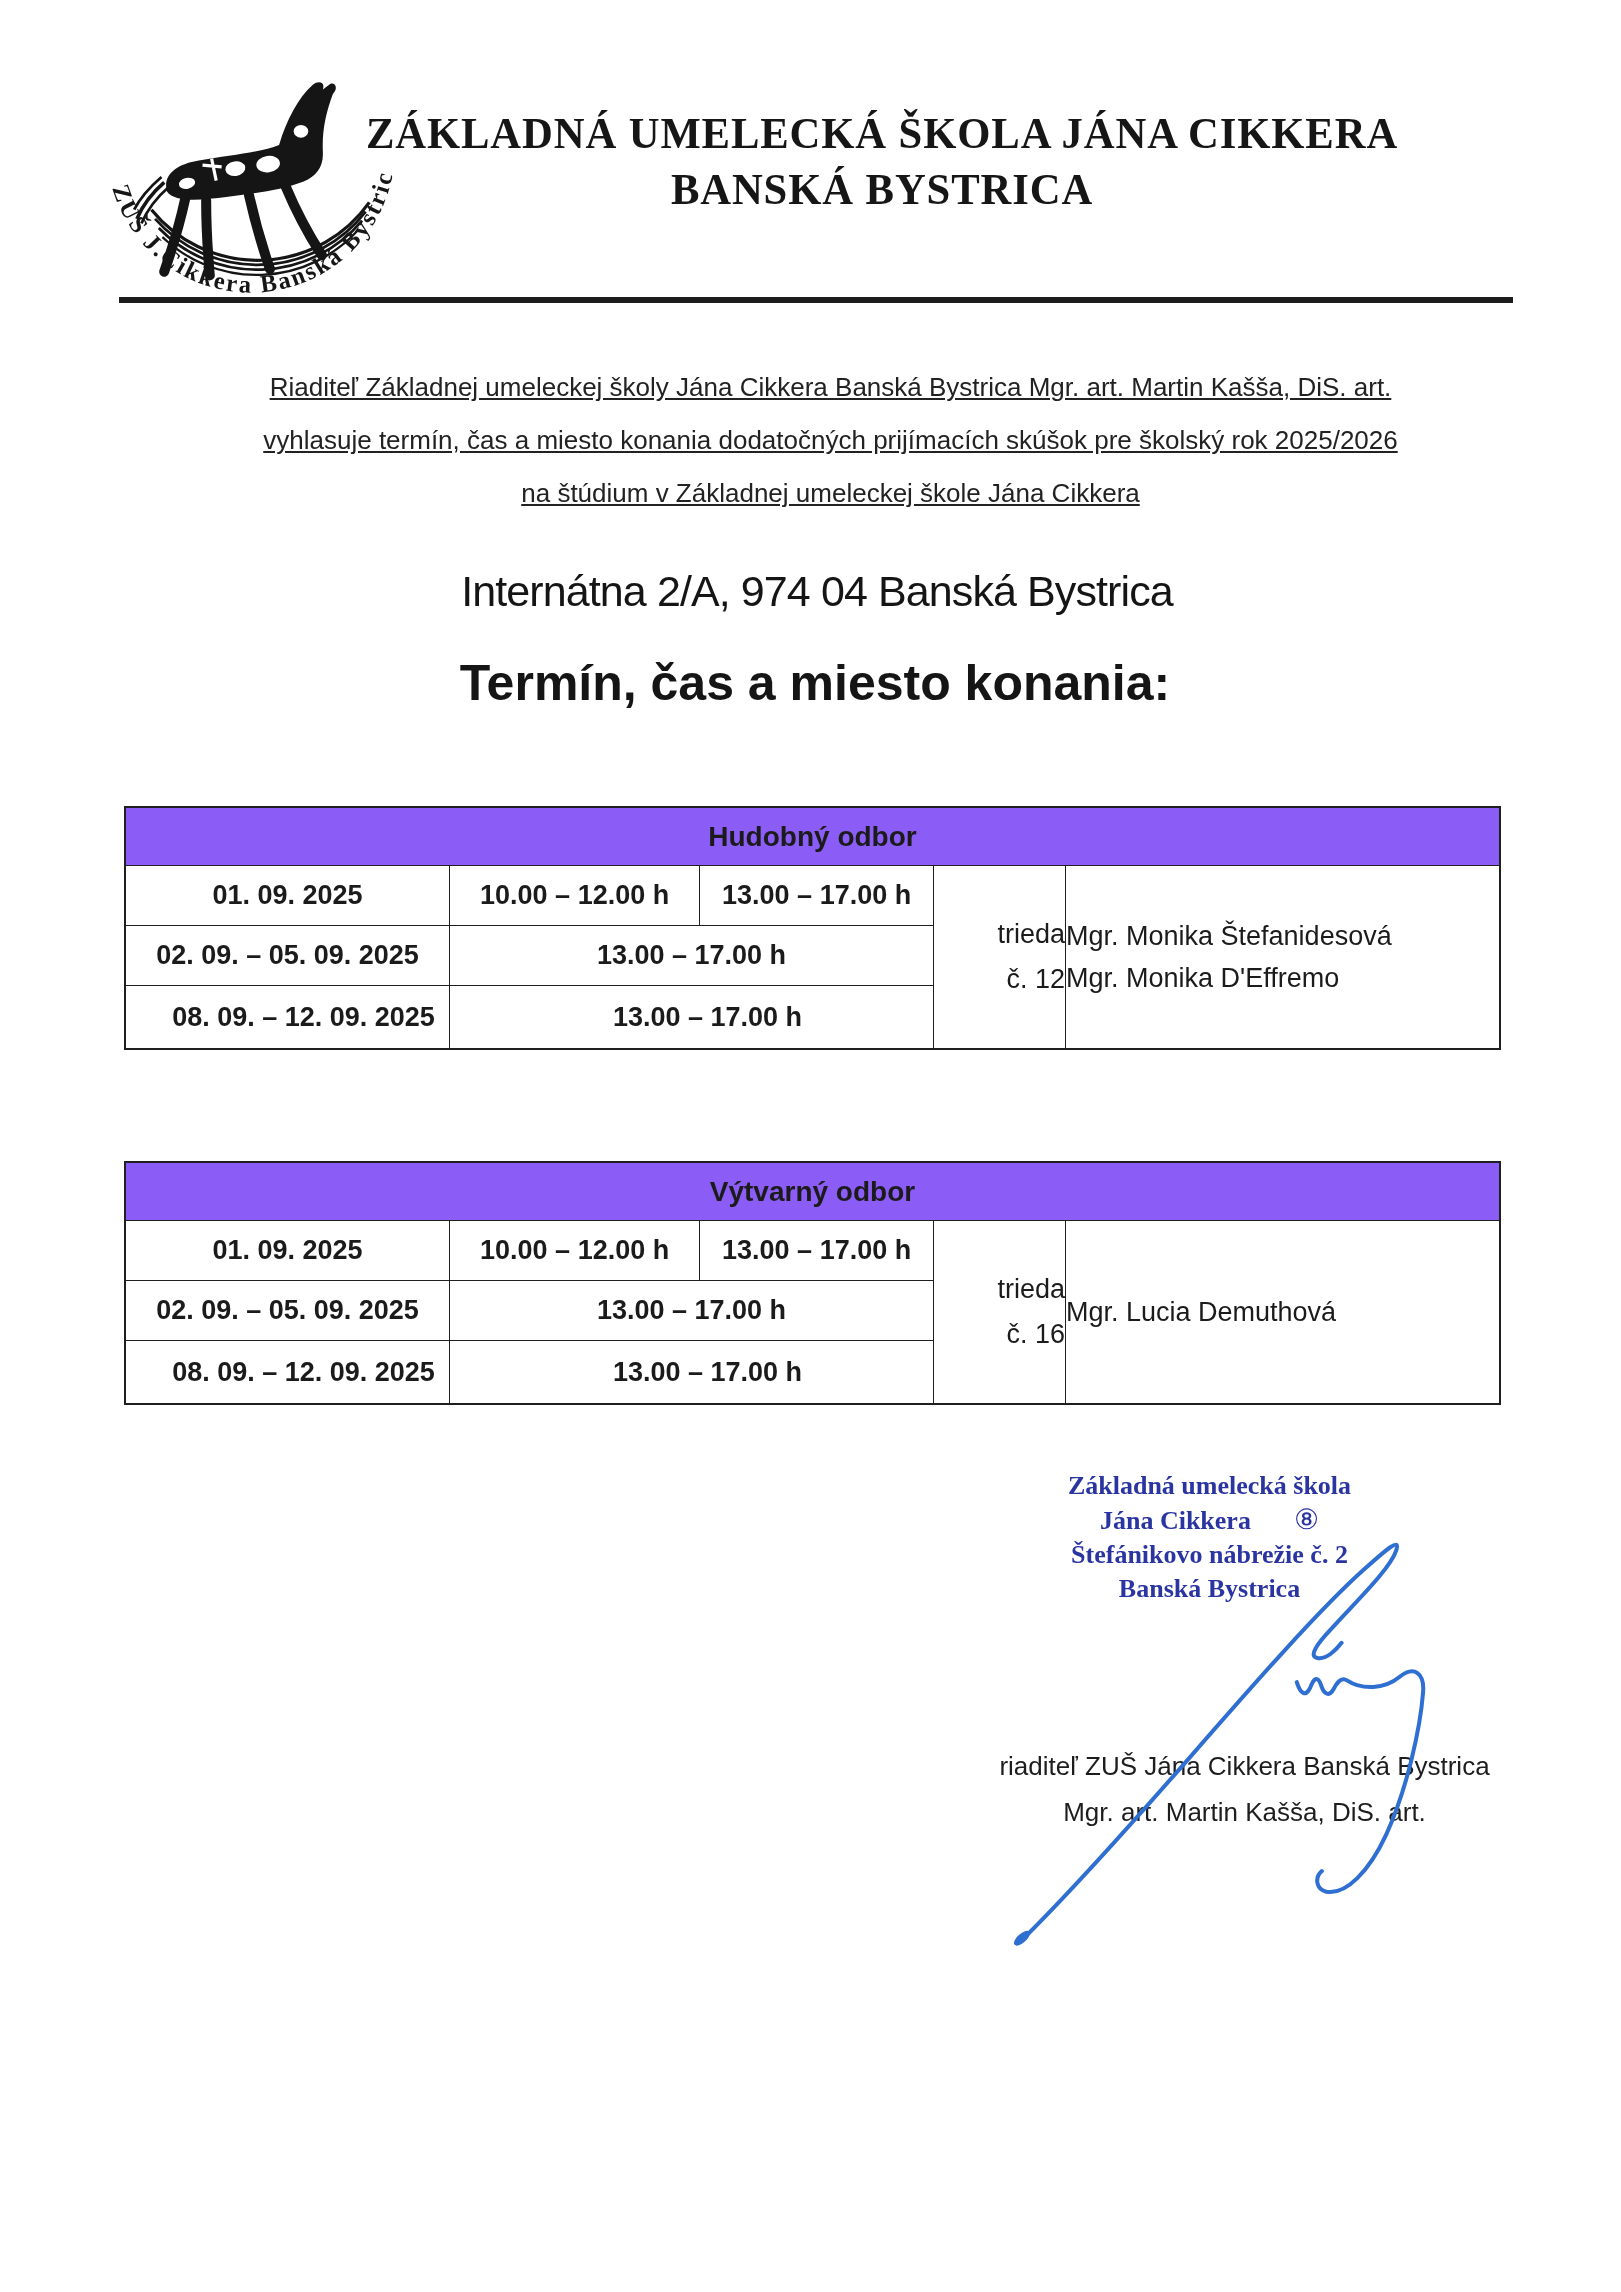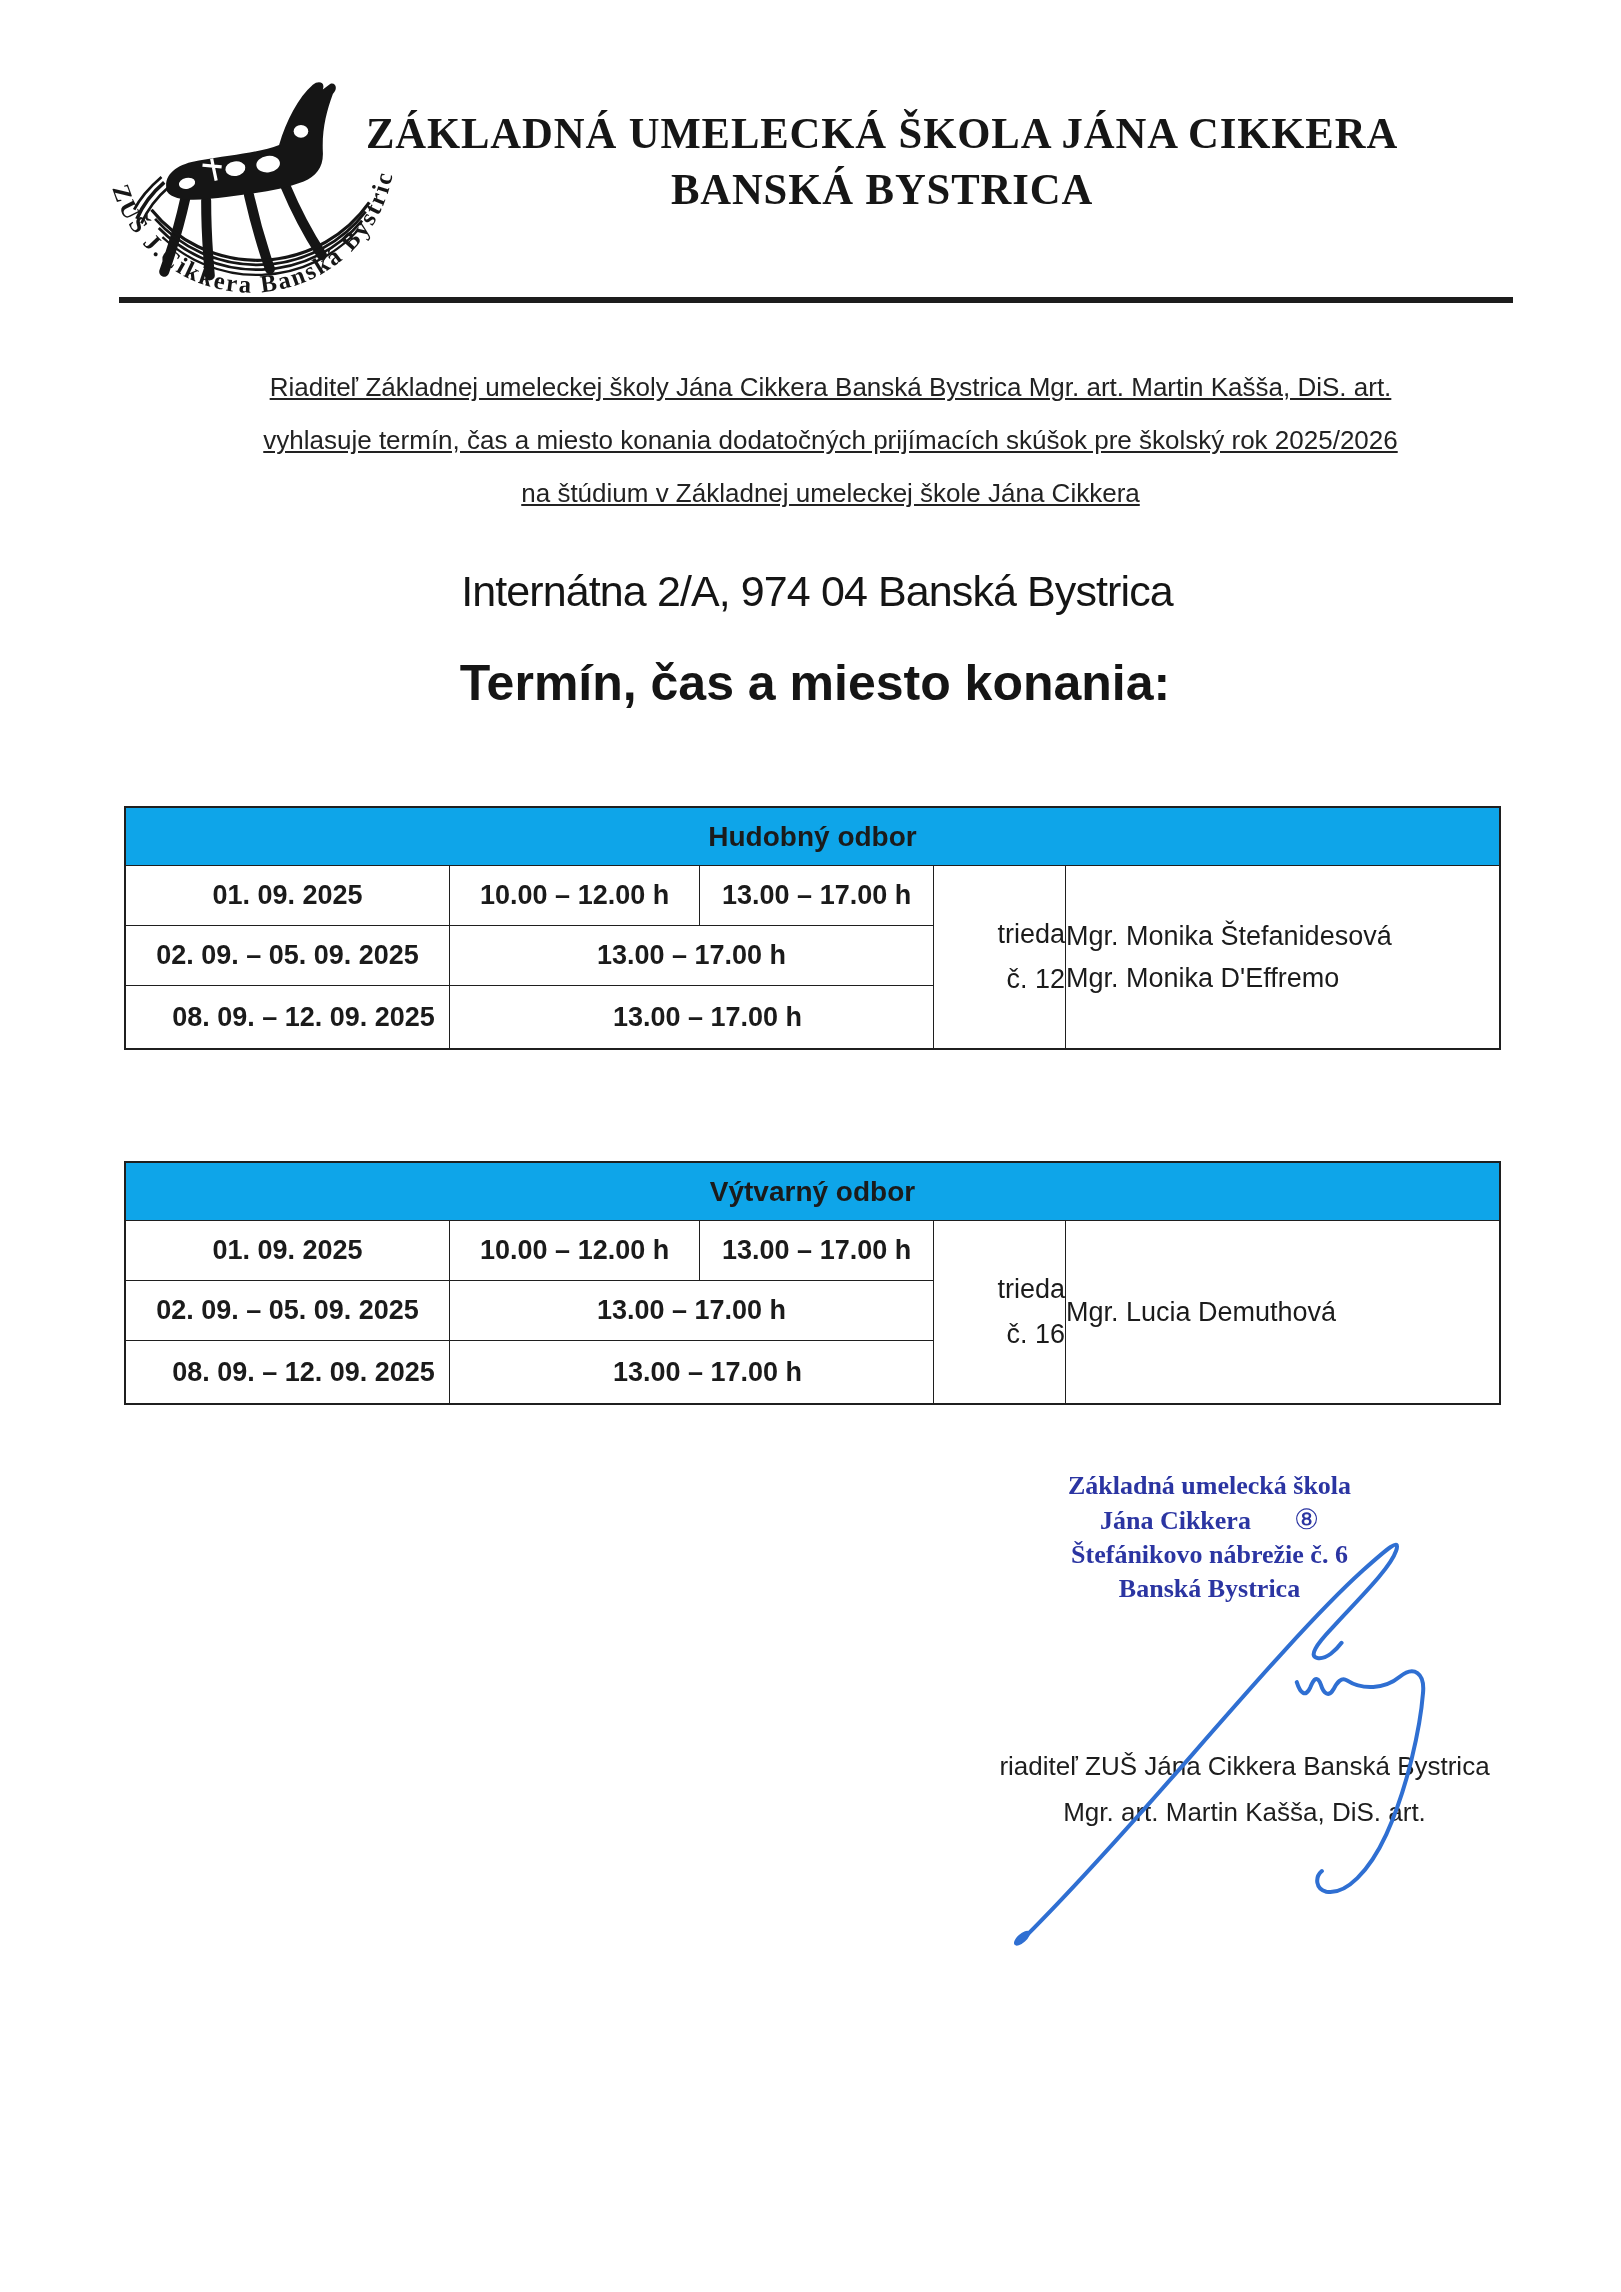--- a/index.html
+++ b/index.html
@@ -33,21 +33,21 @@
   }
   
   table.sched{
     position:absolute;left:124px;width:1377px;border-collapse:collapse;
     border:2.7px solid #1f1f1f;table-layout:fixed;color:#1b1b1b;
   }
   .t1{top:806px;}
   .t2{top:1161px;}
   table.sched td{border:1.8px solid #1f1f1f;padding:0;}
   td.thead{
-    background:#0ea5e9;height:57px;text-align:center;
+    background:#8b5cf6;height:57px;text-align:center;
     font-weight:bold;font-size:28px;border-bottom:2.7px solid #1f1f1f;
   }
   td.c-date{height:59px;text-align:center;font-weight:bold;font-size:27px;}
   td.c-time{text-align:center;font-weight:bold;font-size:27px;}
   td.c-room{text-align:right;font-size:27px;line-height:45px;}
   td.c-teachers{text-align:left;font-size:27px;line-height:42px;padding-left:19.7px;}
   tr.r-last td{height:62px;padding-left:32px;}
   
   .stamp{
     position:absolute;left:1026px;top:1469px;width:367px;text-align:center;
@@ -194,21 +194,21 @@
         <td class="c-time" colspan="2">13.00 – 17.00 h</td>
       </tr>
     </tbody>
   </table>
 
   <div class="stamp">
     <div>Základná umelecká škola</div>
     <div>
       <span>Jána Cikkera</span><span class="badge">⑧</span>
     </div>
-    <div>Štefánikovo nábrežie č. 6</div>
+    <div>Štefánikovo nábrežie č. 2</div>
     <div>Banská Bystrica</div>
   </div>
 
   <div class="signatory">
     <div>riaditeľ ZUŠ Jána Cikkera Banská Bystrica</div>
     <div>Mgr. art. Martin Kašša, DiS. art.</div>
   </div>
 
   <svg class="sig" viewBox="1080 1660 560 640" aria-hidden="true">
     <g fill="none" stroke="#2f6fd2" stroke-width="4.5" stroke-linecap="round">

